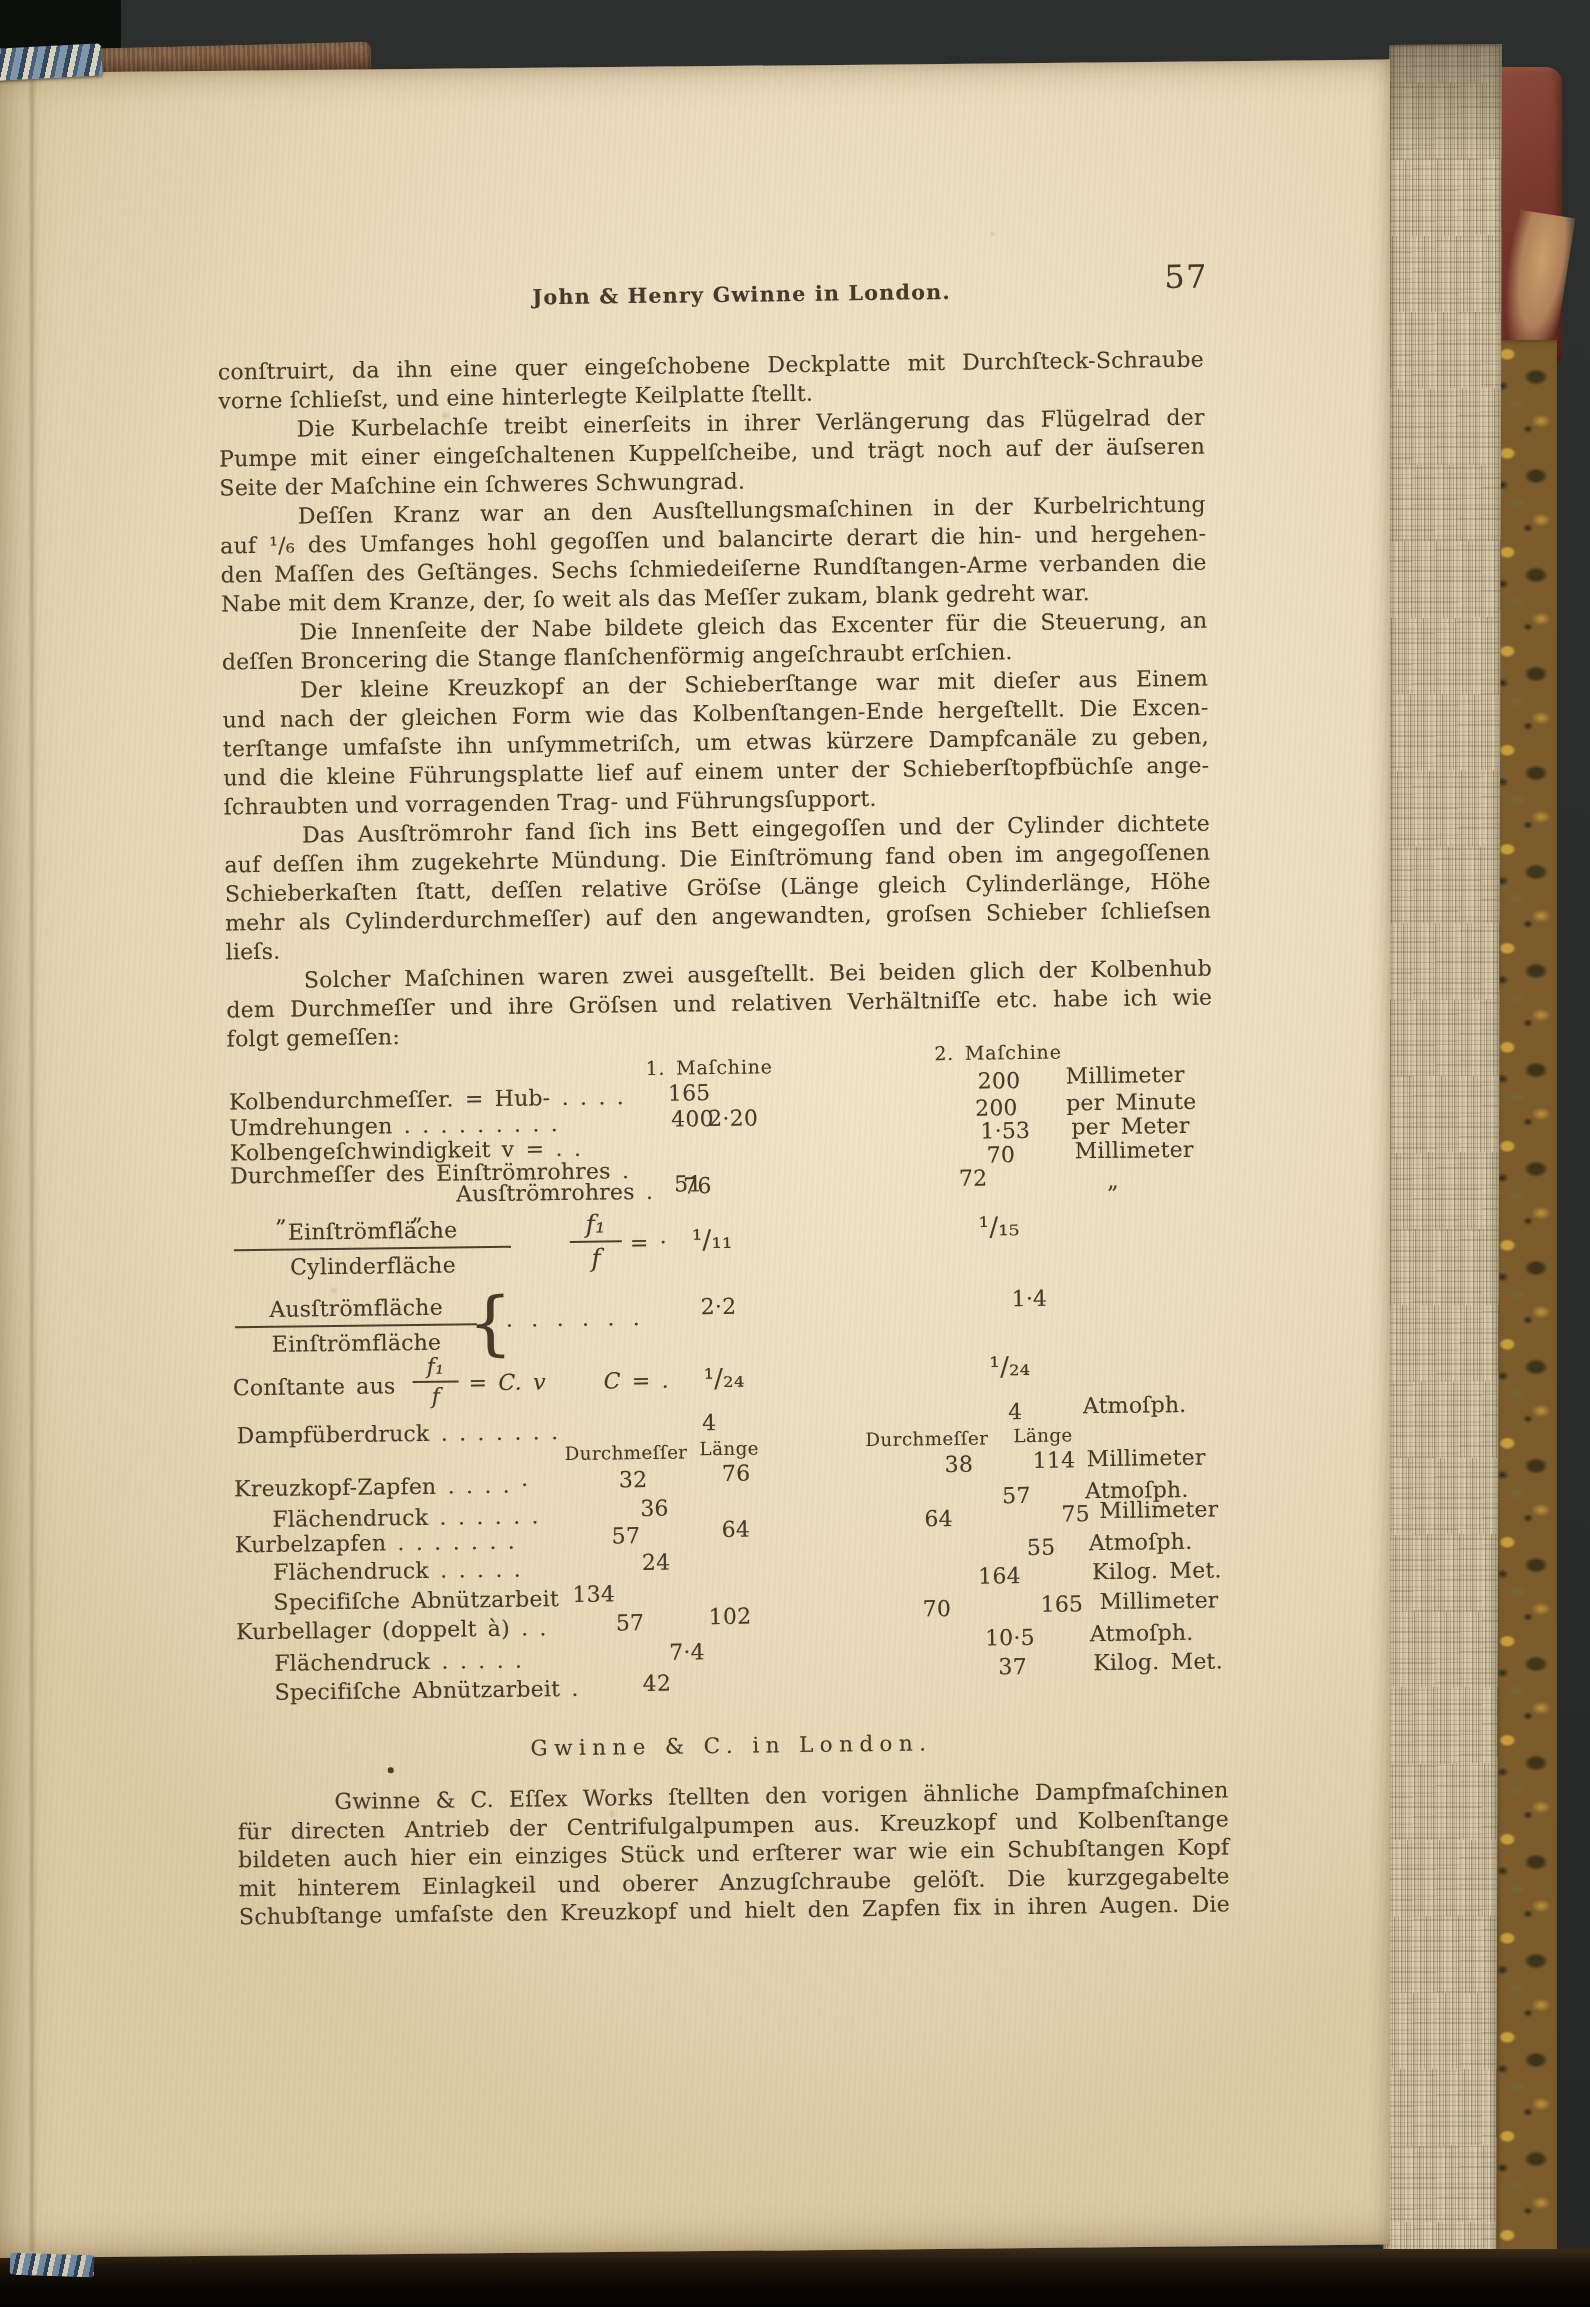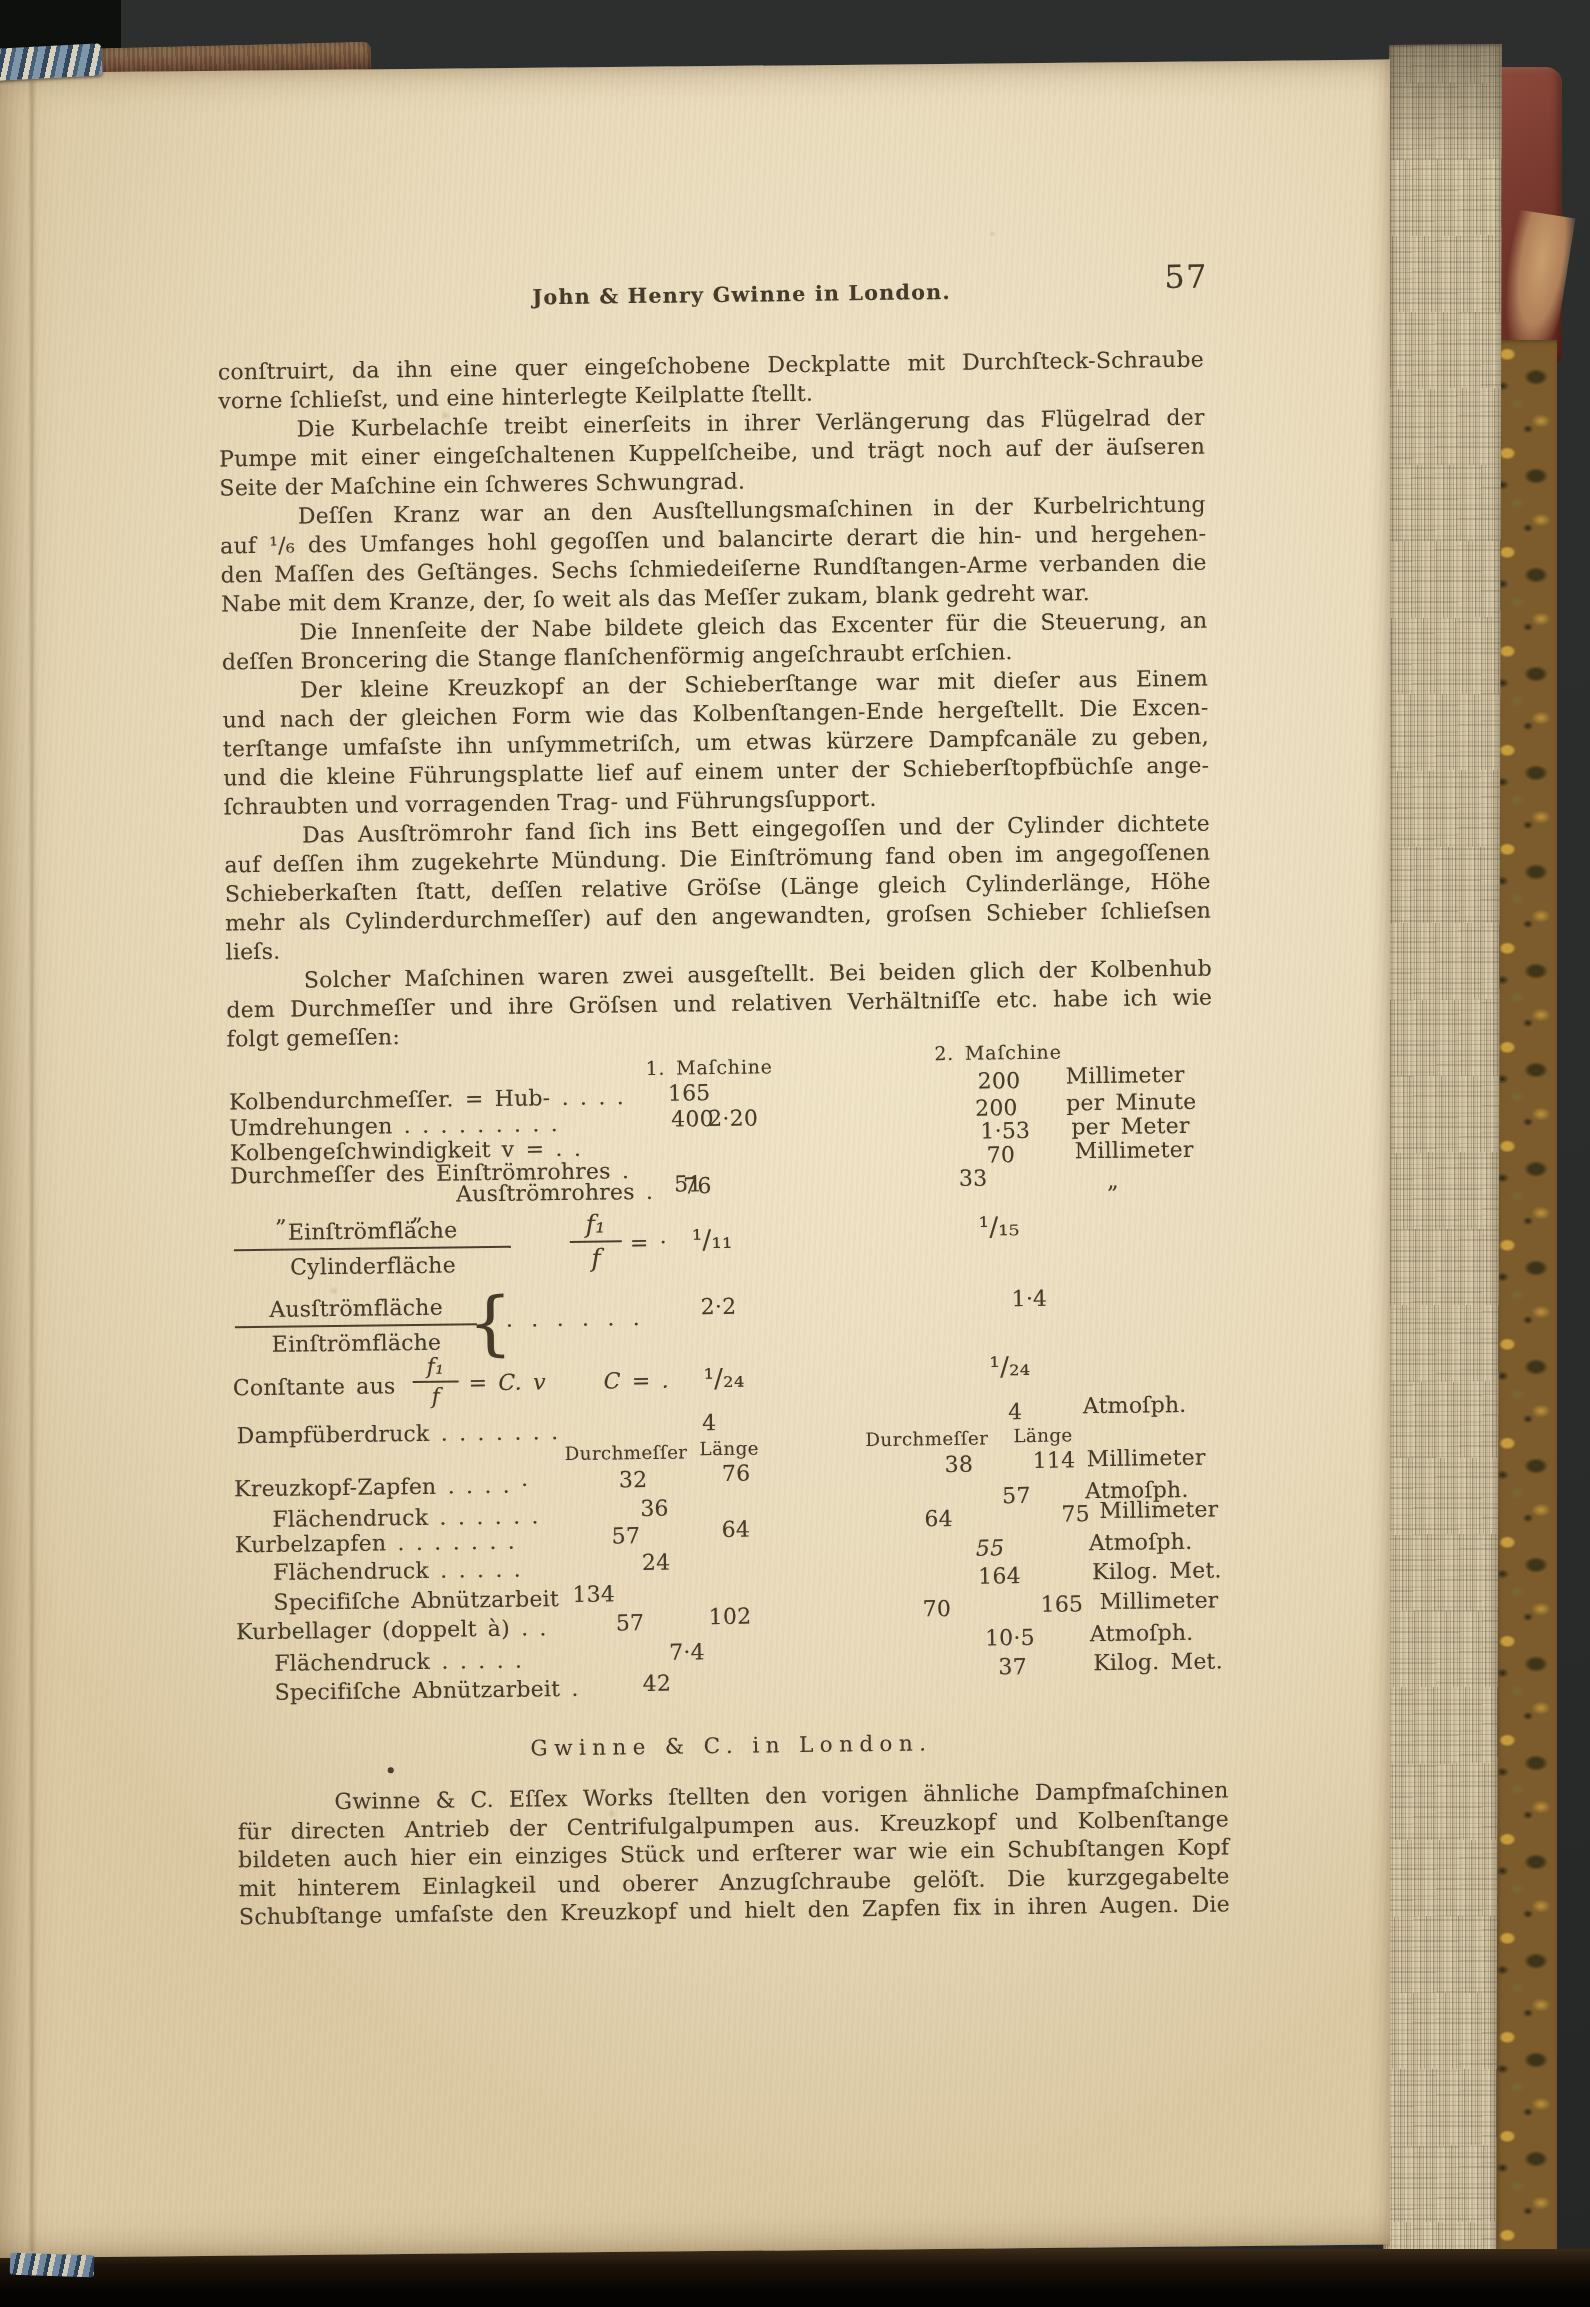--- a/index.html
+++ b/index.html
@@ -112,21 +112,21 @@
   #cCeq{left:374px;top:1105px;font-style:italic;}
   #cV1{left:474px;top:1101px;}
   #cV2{left:760px;top:1093px;}
   #r9l{left:6.4px;top:1155px;}   #r9v1{left:472px;top:1148px;} #r9v2{left:778px;top:1141px;} #r9u{left:853px;top:1136px;}
   #sh1d{left:334px;top:1179px;} #sh1l{left:469px;top:1176px;} #sh2d{left:635px;top:1169px;} #sh2l{left:783px;top:1167px;}
   #r11l{left:3.2px;top:1208px;}  #r11d1{left:388px;top:1204px;} #r11l1{left:491px;top:1199px;}
   #r11d2{left:714px;top:1193px;} #r11l2{left:802px;top:1190px;} #r11u{left:856px;top:1189px;}
   #r12l{left:41px;top:1239px;} #r12v1{left:409px;top:1233px;} #r12v2{left:771px;top:1225px;} #r12u{left:854px;top:1221px;}
   #r13l{left:3.2px;top:1264px;}  #r13d1{left:380px;top:1260px;} #r13l1{left:490px;top:1255px;}
   #r13d2{left:693px;top:1247px;} #r13l2{left:830px;top:1244px;} #r13u{left:868px;top:1241px;}
-  #r14l{left:41px;top:1292px;} #r14v1{left:410px;top:1287px;} #r14v2{left:744px;top:1277px;font-style:italic;} #r14u{left:857px;top:1273px;}
+  #r14l{left:41px;top:1292px;} #r14v1{left:410px;top:1287px;} #r14v2{left:795px;top:1277px;} #r14u{left:857px;top:1273px;}
   #r15l{left:41px;top:1322px;} #r15v1{left:340px;top:1318px;} #r15v2{left:746px;top:1305px;} #r15u{left:860px;top:1302px;}
   #r16l{left:3.2px;top:1351px;}  #r16d1{left:383px;top:1347px;} #r16l1{left:476px;top:1342px;}
   #r16d2{left:690px;top:1337px;} #r16l2{left:808px;top:1334px;} #r16u{left:867px;top:1332px;}
   #r17l{left:41px;top:1383px;} #r17v1{left:436px;top:1377px;} #r17v2{left:752px;top:1367px;} #r17u{left:857px;top:1364px;}
   #r18l{left:41px;top:1412px;} #r18v1{left:409px;top:1408px;} #r18v2{left:765px;top:1396px;} #r18u{left:860px;top:1393px;}
 
   .s2h{position:absolute;left:0;top:1471px;width:994px;text-align:center;font-size:21.5px;letter-spacing:6.4px;white-space:nowrap;}
   .inkdot{position:absolute;left:153px;top:1501px;width:5.6px;height:5.6px;border-radius:50%;background:#4a3e2e;}
   .s2body{position:absolute;left:2.4px;top:1521px;width:991px;font-size:22px;line-height:28.5px;}
   .s2body .bline{height:28.5px;}
@@ -207,21 +207,21 @@
 
   <span class="t" id="r4l">Durchmeſſer des Einſtrömrohres .</span>
   <span class="t" id="r4v1">51</span>
   <span class="t" id="r4v2">70</span>
   <span class="t" id="r4u">Millimeter</span>
 
   <span class="t" id="r5d1">„</span>
   <span class="t" id="r5d2">„</span>
   <span class="t" id="r5l">Ausſtrömrohres .</span>
   <span class="t" id="r5v1">76</span>
-  <span class="t" id="r5v2">33</span>
+  <span class="t" id="r5v2">72</span>
   <span class="t" id="r5u">„</span>
 
   <div class="t lfrac" id="fAl">
     <span class="num">Einſtrömfläche</span>
     <span class="den">Cylinderfläche</span>
   </div>
   <div class="t ffrac" id="fAf">
     <span class="num fvar">f₁</span>
     <span class="den fvar">f</span>
   </div>

